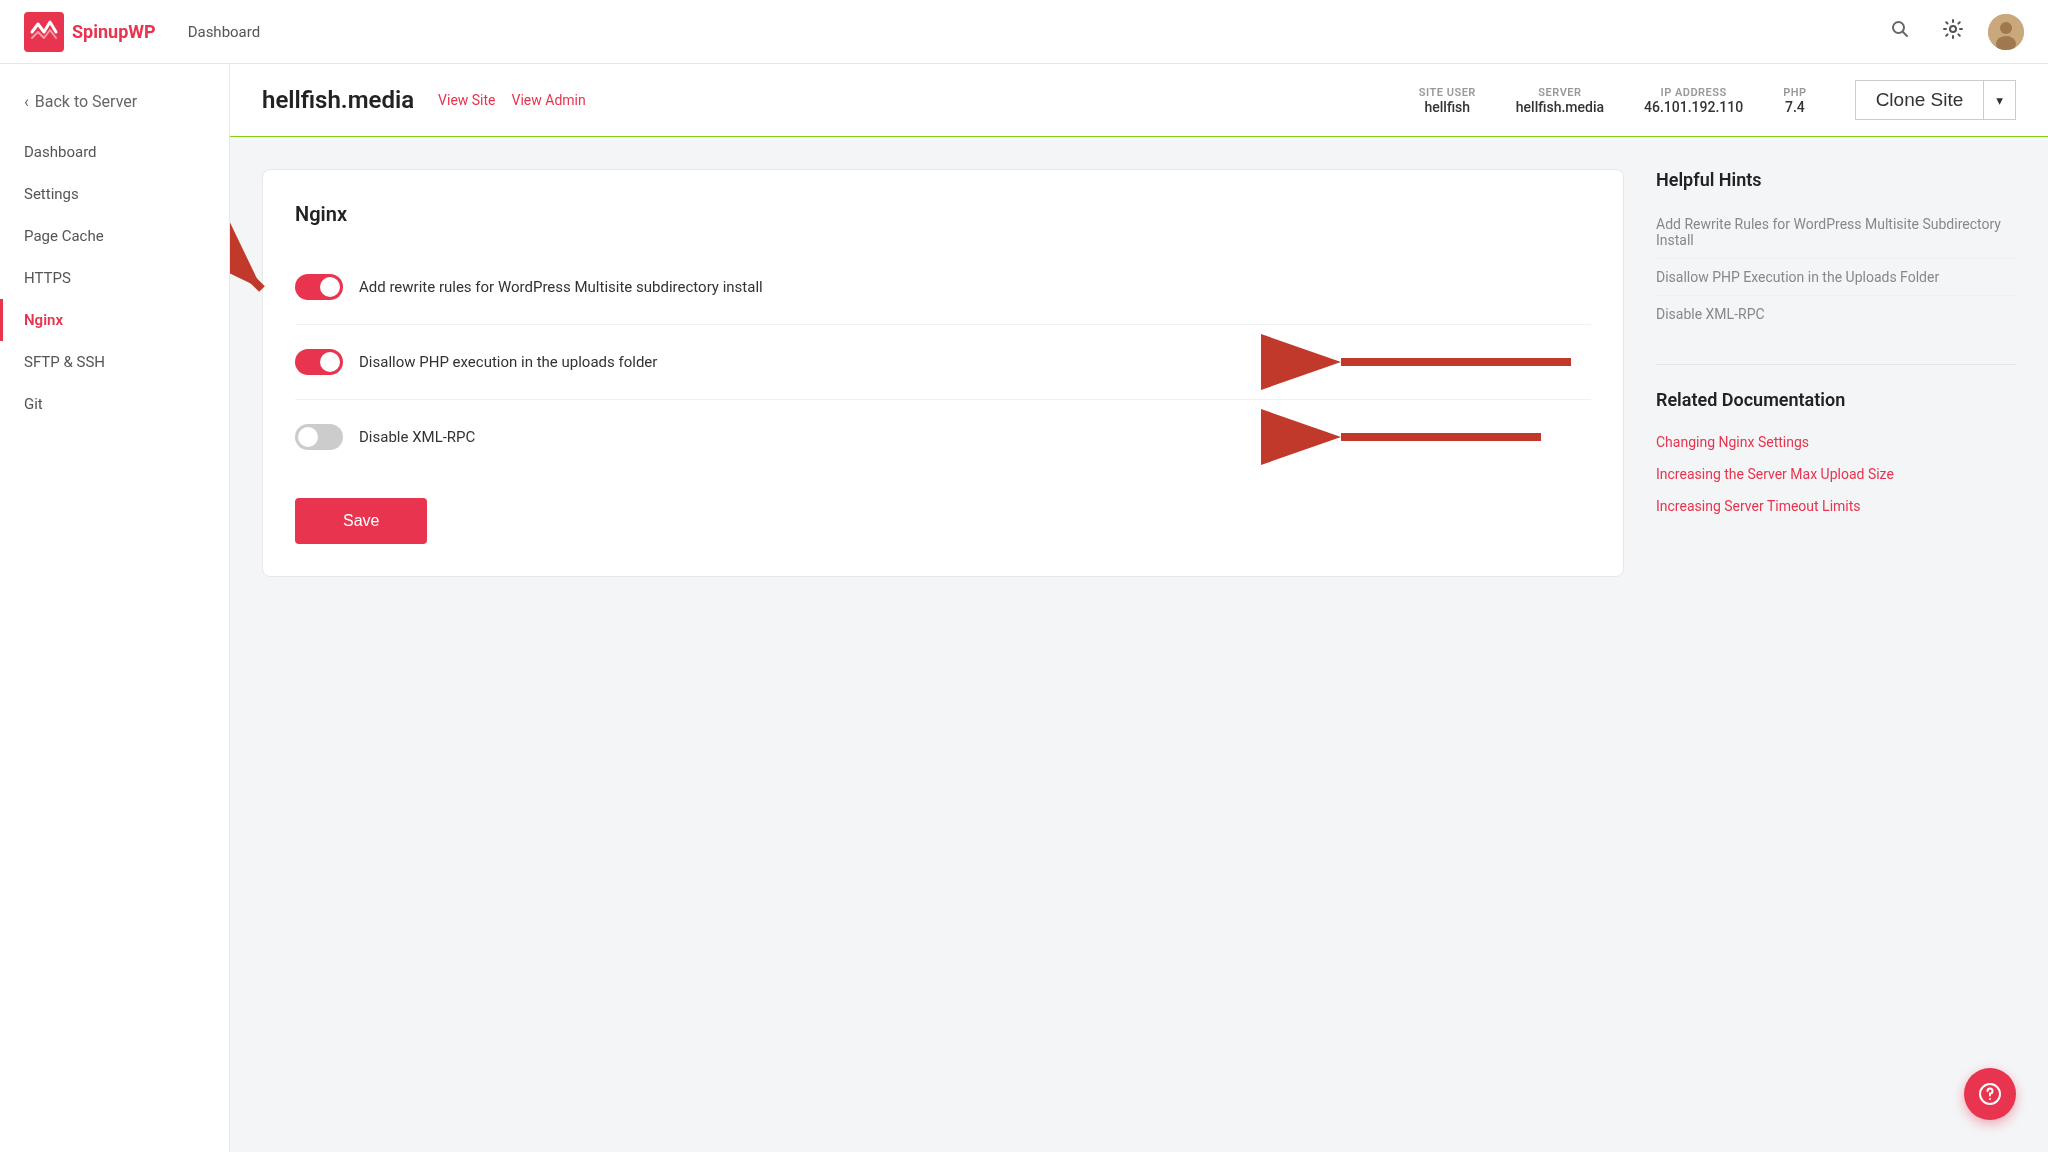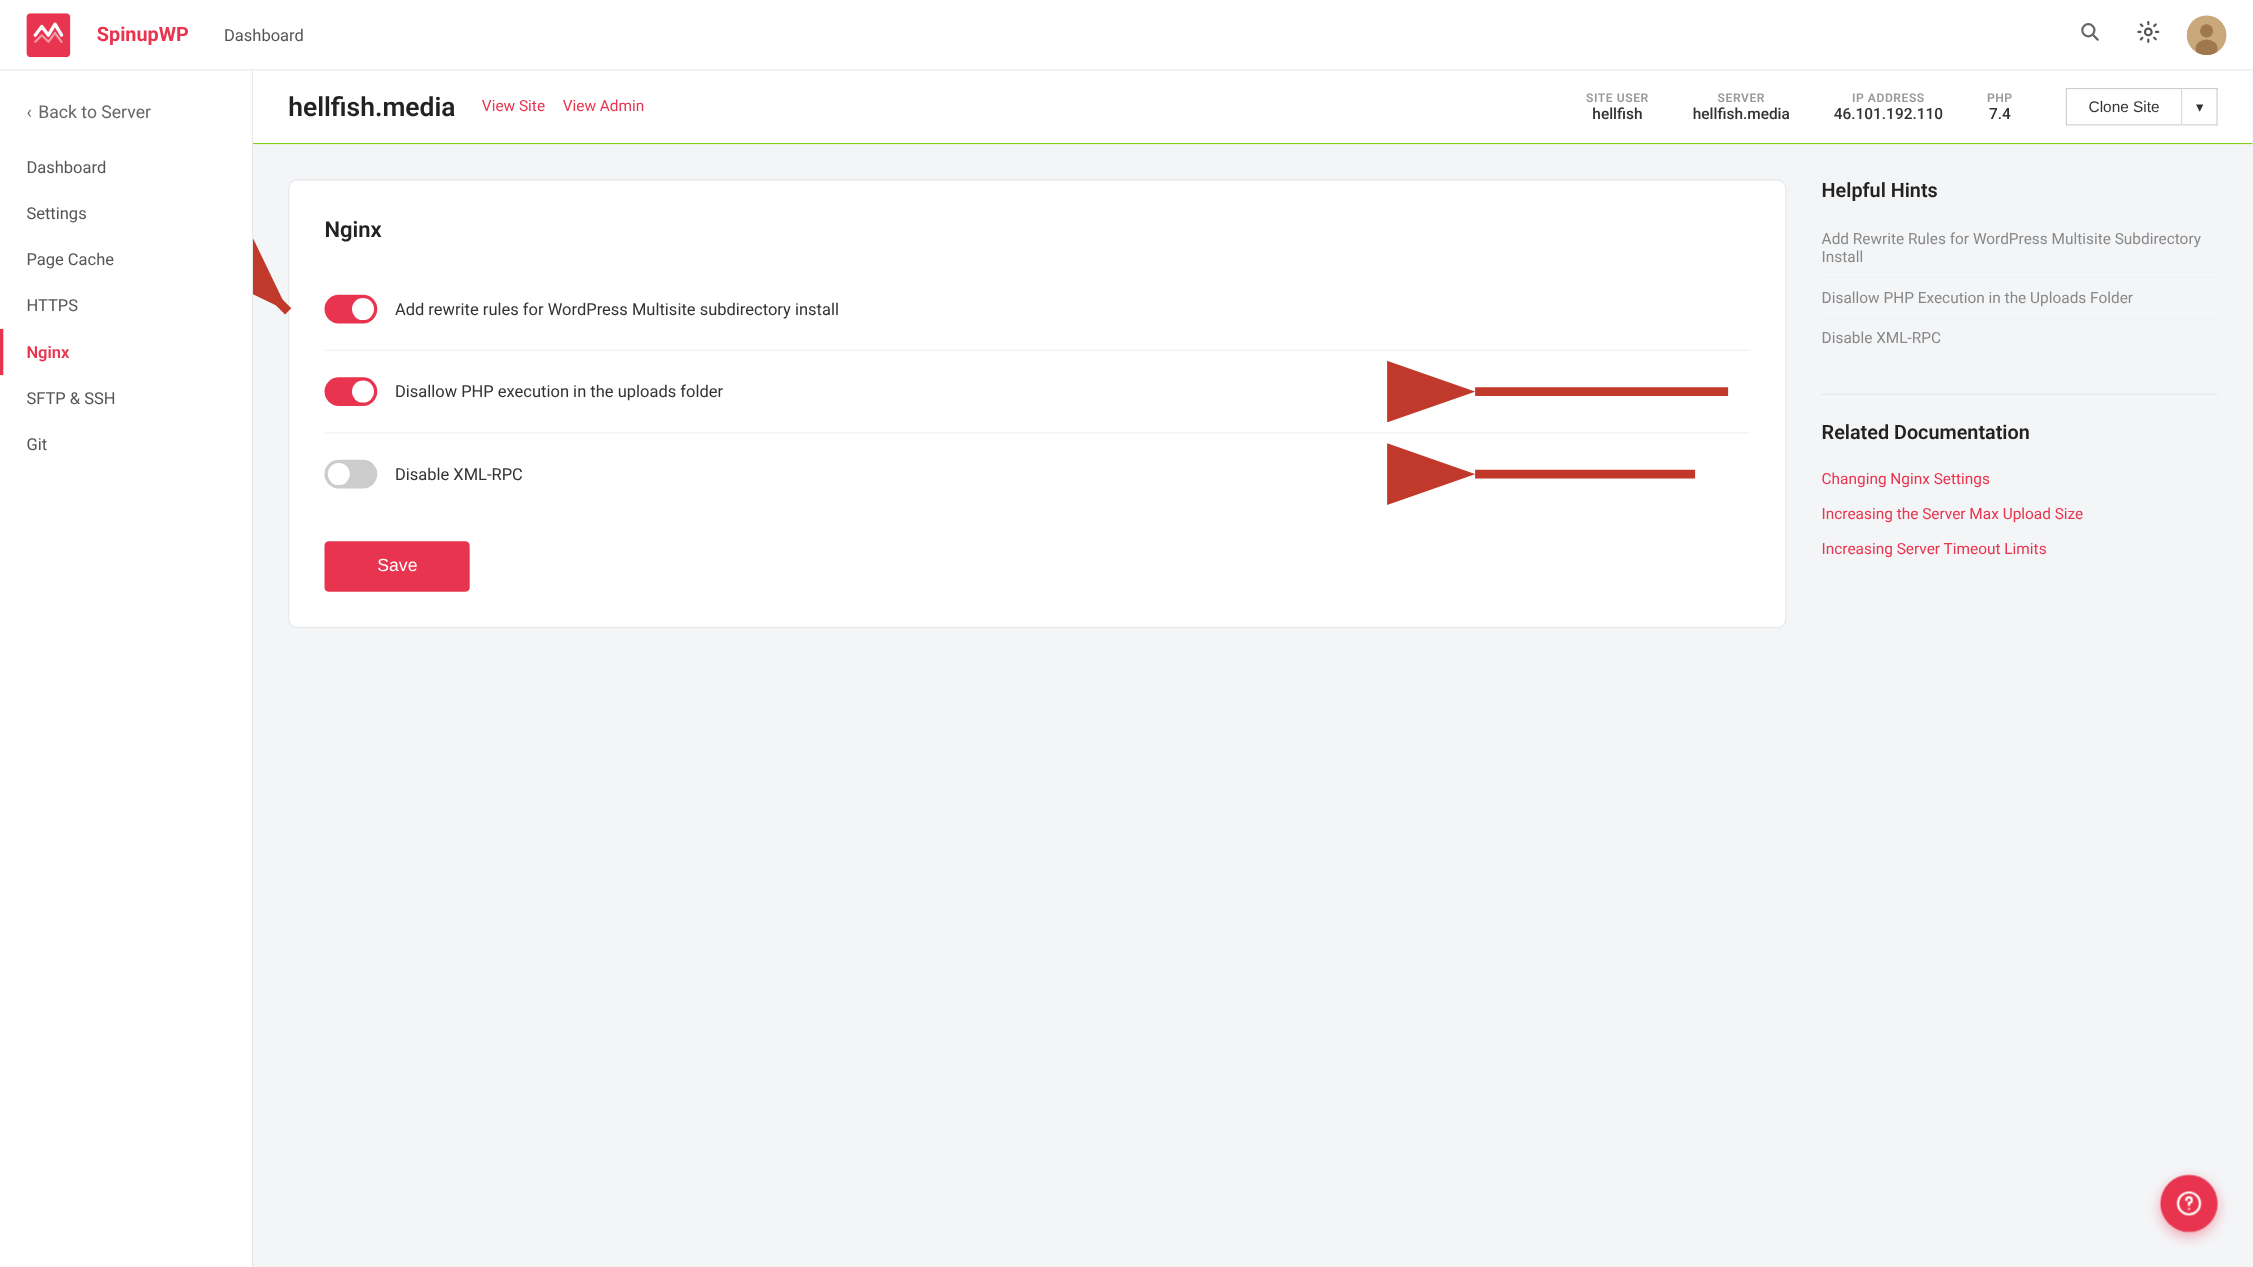--- a/index.html
+++ b/index.html
@@ -6,38 +6,38 @@
     body { font-family: -apple-system, BlinkMacSystemFont, 'Segoe UI', Roboto, sans-serif; background: #f4f5f7; color: #333; }
 
     
     .app { display: flex; flex-direction: column; height: 100vh; }
     .top-bar { display: flex; align-items: center; background: #fff; border-bottom: 1px solid #e5e7eb; height: 64px; padding: 0 24px; flex-shrink: 0; }
     .main-area { display: flex; flex: 1; overflow: hidden; }
     .sidebar { width: 230px; background: #fff; border-right: 1px solid #e5e7eb; flex-shrink: 0; padding-top: 16px; }
     .content { flex: 1; overflow-y: auto; padding: 0; }
 
     
-    .logo-area { display: flex; align-items: center; gap: 24px; margin-right: 32px; }
+    .logo-area { display: flex; align-items: center; gap: 8px; margin-right: 32px; }
     .logo-text { font-weight: 700; font-size: 18px; color: #e8344e; }
     .top-nav { flex: 1; }
     .top-nav-item { font-size: 15px; color: #555; cursor: pointer; }
     .top-bar-actions { display: flex; align-items: center; gap: 16px; margin-left: auto; }
     .icon-btn { background: none; border: none; cursor: pointer; font-size: 18px; color: #666; padding: 8px; }
     .avatar { width: 36px; height: 36px; border-radius: 50%; background: #c9a87c; display: flex; align-items: center; justify-content: center; overflow: hidden; cursor: pointer; }
 
     
     .sub-header { background: #fff; border-bottom: 1px solid #84cc16; padding: 16px 32px; display: flex; align-items: center; gap: 16px; }
     .site-title { font-size: 24px; font-weight: 600; color: #222; margin-right: 8px; }
     .sub-header-link { color: #e8344e; font-size: 14px; text-decoration: none; cursor: pointer; }
     .sub-header-meta { display: flex; gap: 40px; margin-left: auto; align-items: center; text-align: center; }
     .meta-group { display: flex; flex-direction: column; }
     .meta-label { font-size: 11px; color: #999; text-transform: uppercase; letter-spacing: 0.5px; font-weight: 600; }
     .meta-value { font-size: 14px; color: #333; font-weight: 500; }
     .clone-btn-group { display: flex; margin-left: 32px; }
-    .clone-btn { background: #fff; border: 1.5px solid #ccc; padding: 8px 20px; font-size: 14px; font-weight: 500; color: #333; cursor: pointer; }
+    .clone-btn { background: #fff; border: 1.5px solid #ccc; padding: 8px 20px; font-size: 19px; font-weight: 500; color: #333; cursor: pointer; }
     .clone-btn-arrow { background: #fff; border: 1.5px solid #ccc; border-left: none; padding: 8px 12px; cursor: pointer; color: #333; }
 
     
     .sidebar-back { display: flex; align-items: center; gap: 6px; padding: 12px 24px 20px; font-size: 14px; color: #666; cursor: pointer; }
     .sidebar-back span { font-size: 16px; }
     .sidebar-nav-item { padding: 12px 24px; font-size: 15px; color: #555; cursor: pointer; position: relative; }
     .sidebar-nav-item.active { color: #e8344e; font-weight: 600; }
     .sidebar-nav-item.active::before { content: ''; position: absolute; left: 0; top: 0; bottom: 0; width: 3px; background: #e8344e; }
 
     

